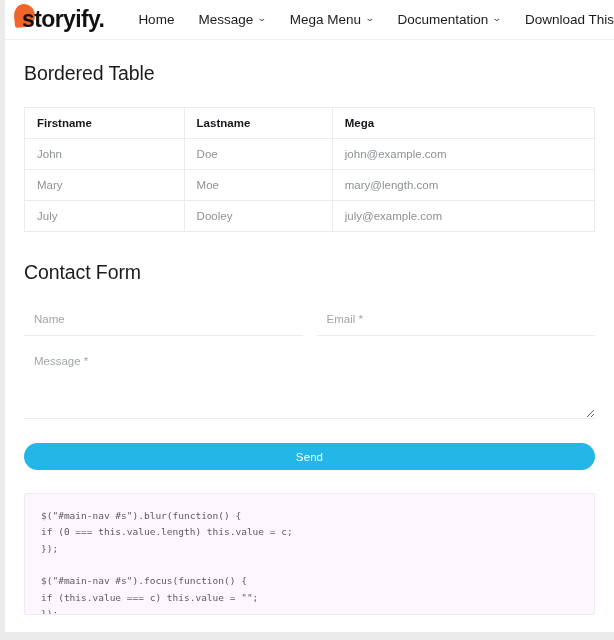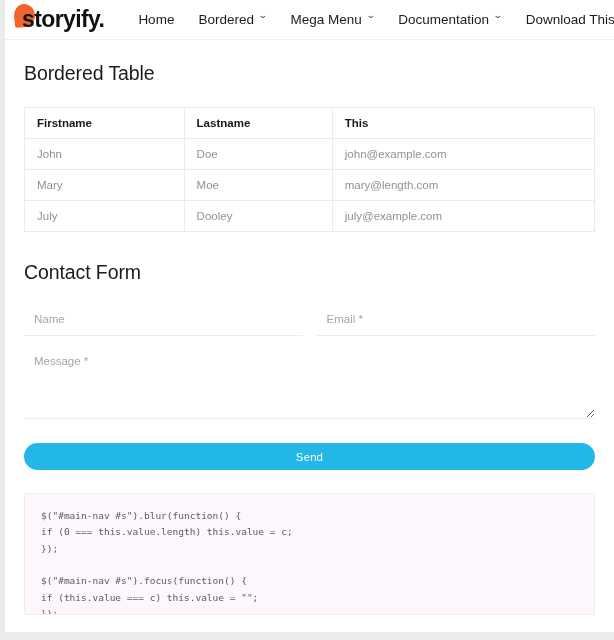--- a/index.html
+++ b/index.html
@@ -57,21 +57,21 @@
     display: flex;
     align-items: center;
     gap: 0px;
   }
   .nav-item {
     font-size: 13.5px;
     color: #1c1c1c;
     padding: 4px 12px;
     cursor: pointer;
     display: inline-flex;
-    align-items: flex-start;
+    align-items: center;
     white-space: nowrap;
   }
   .caret {
     display: inline-block;
     margin-left: 5px;
     font-size: 9px;
     color: #444;
     transform: scaleX(1.35) translateY(-1px);
     line-height: 1;
   }
@@ -200,21 +200,21 @@
       <span class="logo-text">storyify.</span>
     </a>
 
     <nav class="nav">
 
       <span class="nav-item">
         <span>Home</span>
       </span>
 
       <span class="nav-item">
-        <span>Bordered</span>
+        <span>Message</span>
         <span class="caret">⌄</span>
       </span>
 
       <span class="nav-item">
         <span>Mega Menu</span>
         <span class="caret">⌄</span>
       </span>
 
       <span class="nav-item">
         <span>Documentation</span>
@@ -231,21 +231,21 @@
   <div class="content">
 
     <h2 class="section-title sec-table-title">Bordered Table</h2>
 
     <div class="table-wrap">
       <table class="bordered">
         <thead>
           <tr>
             <th class="col-first">Firstname</th>
             <th class="col-last">Lastname</th>
-            <th>This</th>
+            <th>Mega</th>
           </tr>
         </thead>
         <tbody>
           <tr>
             <td>John</td>
             <td>Doe</td>
             <td>john@example.com</td>
           </tr>
           <tr>
             <td>Mary</td>

